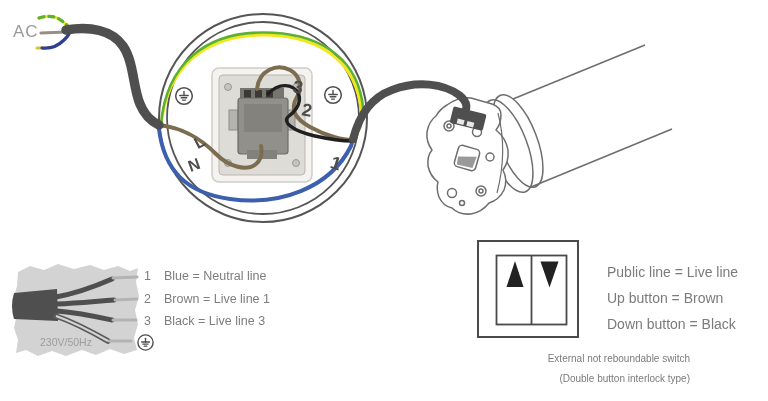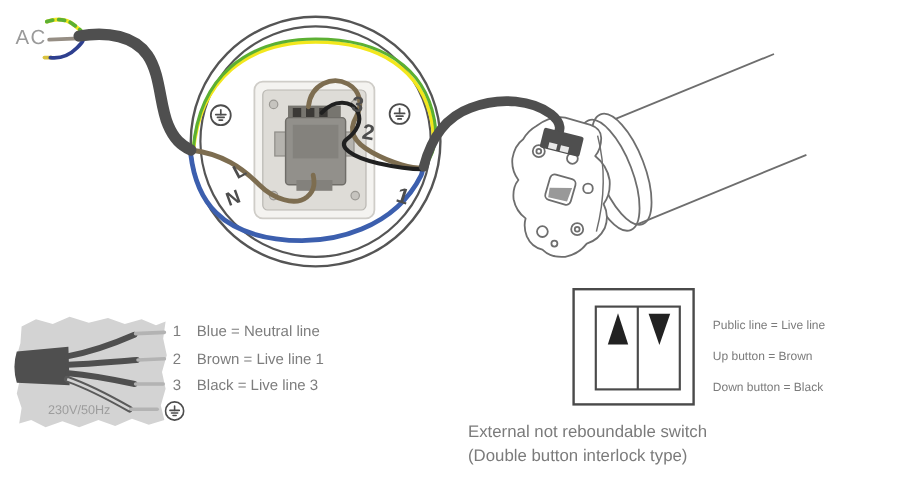--- a/index.html
+++ b/index.html
@@ -7,22 +7,22 @@
           font-family:"Liberation Sans",sans-serif;}
   #art{position:absolute;left:0;top:0;}
   .abs{position:absolute;}
   .txt{color:#7b7b7b;}
   #ac-label{left:13px;top:22px;font-size:17px;color:#9a9a9a;letter-spacing:1px;}
   #voltage{left:40px;top:336px;font-size:10.5px;color:#9d9d9d;}
   .legend-row{position:absolute;left:144px;display:flex;align-items:center;height:16px;
               font-size:12.5px;color:#7d7d7d;white-space:nowrap;}
   .legend-num{display:inline-block;width:13px;margin-right:7px;color:#7d7d7d;}
   .legend-row svg{margin-left:-7px;margin-right:4px;display:block;}
-  #info-block{left:594px;top:259px;font-size:10px;line-height:26px;white-space:nowrap;}
-  #caption{left:390px;top:349px;width:300px;text-align:left;font-size:14px;line-height:20px;}
+  #info-block{left:607px;top:259px;font-size:14px;line-height:26px;white-space:nowrap;}
+  #caption{left:390px;top:349px;width:300px;text-align:right;font-size:10px;line-height:20px;}
   .wlabel{font-family:"Liberation Sans",sans-serif;font-weight:600;font-size:18px;fill:#4d4d4d;text-anchor:middle;}
   .wlabel-sm{font-family:"Liberation Sans",sans-serif;font-weight:600;font-size:16px;fill:#4d4d4d;text-anchor:middle;}
 </style>
 </head>
 <body>
 
 <div id="canvas">
 
   <svg id="art" width="768" height="401" viewBox="0 0 768 401">
     <defs>

